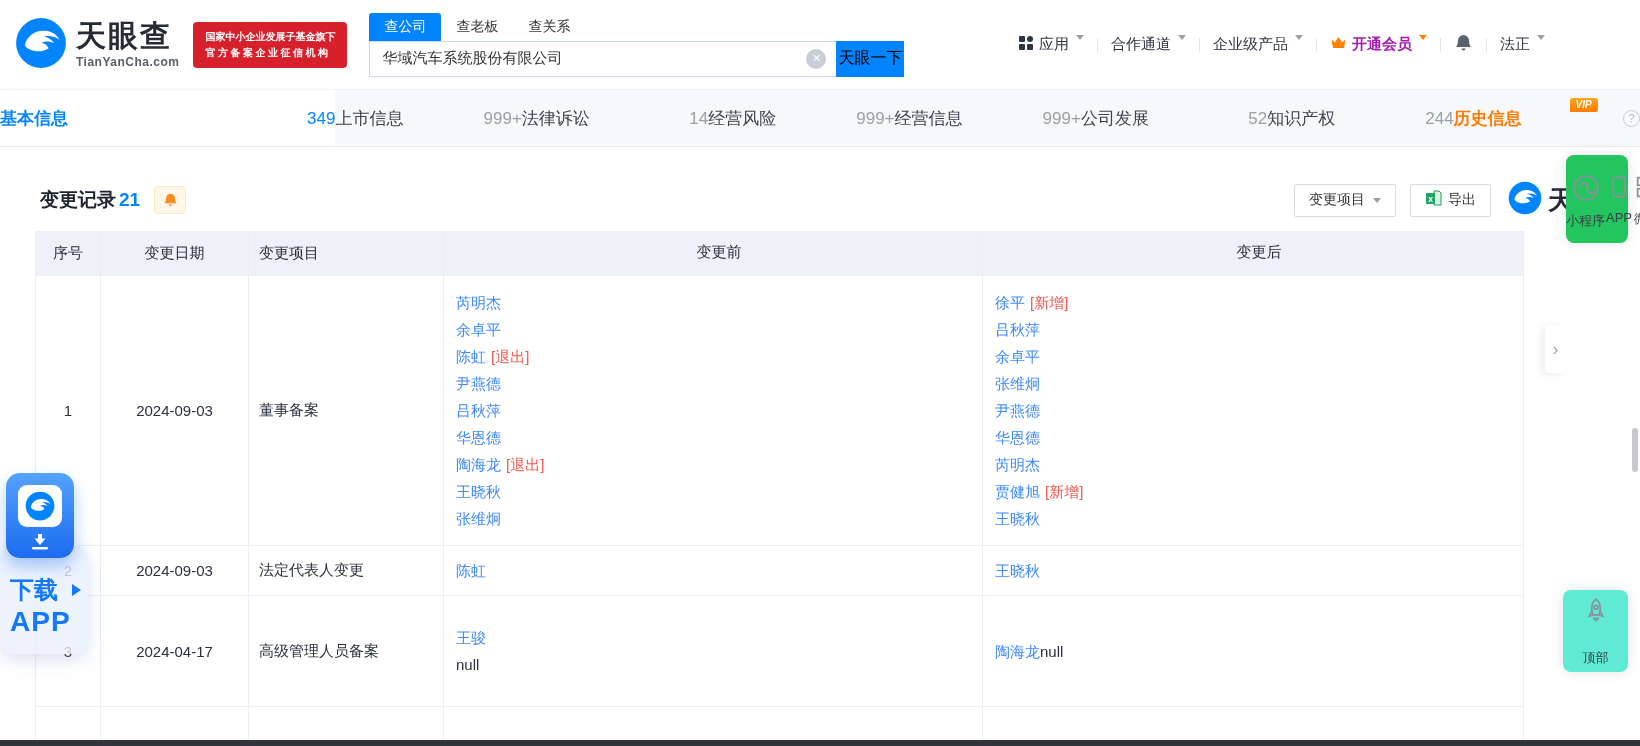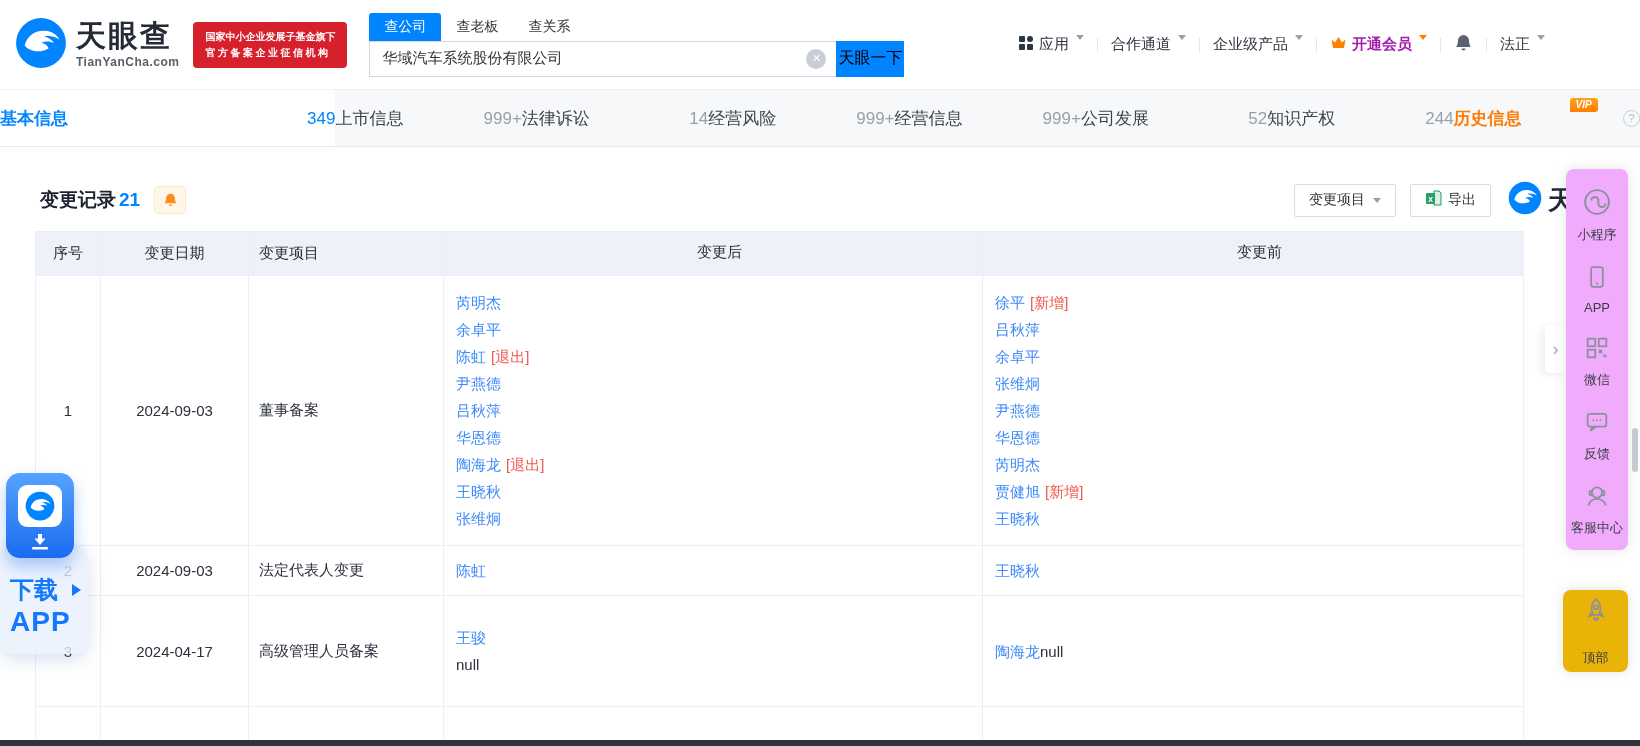--- a/index.html
+++ b/index.html
@@ -68,24 +68,24 @@
   #table-body .trow:nth-child(1) .c-names { padding:13px 0 13px 12px; }
   #table-body .trow:nth-child(2) { min-height:48px; }
   #table-body .trow:nth-child(3) { min-height:111px; }
   #table-body .trow:nth-child(4) { min-height:140px; }
   .nameline { line-height:27px; font-size:15px; }
   .link { color:#3e8af9; }
   .plain { color:#2a303c; }
   .tag { color:#f0574c; margin-left:5px; }
 
   
-  .right-dock { position:absolute; top:169px; right:12px; width:62px; background:#f0abfc; border-radius:8px; box-shadow:0 0 12px rgba(95,101,110,.18); padding:8px 0 4px; display:flex; flex-direction:column; z-index:40; }
+  .right-dock { position:absolute; top:155px; right:12px; width:62px; background:#22c55e; border-radius:8px; box-shadow:0 0 12px rgba(95,101,110,.18); padding:8px 0 4px; display:flex; z-index:40; }
   .dock-item { display:flex; flex-direction:column; align-items:center; padding:10px 0 9px; }
   .dock-label { font-size:13px; color:#3a3f46; margin-top:5px; white-space:nowrap; }
-  .top-box { position:absolute; top:590px; right:12px; width:65px; height:82px; background:#eab308; border-radius:8px; box-shadow:0 0 12px rgba(95,101,110,.18); display:flex; flex-direction:column; align-items:center; justify-content:center; gap:14px; z-index:40; }
+  .top-box { position:absolute; top:590px; right:12px; width:65px; height:82px; background:#5eead4; border-radius:8px; box-shadow:0 0 12px rgba(95,101,110,.18); display:flex; flex-direction:column; align-items:center; justify-content:center; gap:14px; z-index:40; }
   .dock-collapse { position:absolute; top:325px; right:74px; width:21px; height:48px; background:#fff; border-radius:4px 0 0 4px; box-shadow:-4px 2px 8px rgba(0,0,0,.07); display:flex; align-items:center; justify-content:center; color:#a0a6af; font-size:18px; z-index:39; }
   .scroll-thumb { position:absolute; right:2px; top:428px; width:6px; height:44px; background:#c6c9cf; border-radius:3px; z-index:60; }
 
   
   .app-widget { position:absolute; left:0; top:473px; width:88px; z-index:30; }
   .tile { margin-left:6px; width:68px; height:85px; background:linear-gradient(180deg,#54a3ff,#1b6bf0); border-radius:14px; box-shadow:0 8px 16px rgba(27,107,240,.35); display:flex; flex-direction:column; align-items:center; padding-top:12px; position:relative; z-index:2; }
   .tile-inner { width:44px; height:42px; background:#fff; border-radius:9px; display:flex; align-items:center; justify-content:center; }
   .label-panel { margin-top:-14px; width:88px; background:rgba(231,240,252,.8); border-radius:16px; padding:30px 0 16px 10px; box-shadow:0 6px 18px rgba(120,150,200,.28); }
   .dl-row { display:flex; align-items:center; gap:14px; }
   .dl-text { font-size:24px; font-weight:bold; color:#1478ff; }
@@ -246,22 +246,22 @@
       </span>
       <span class="watermark-text" data-interactable="false">天眼</span>
     </span>
   </div>
 
   <div class="table" data-interactable="false">
     <div class="thead" data-interactable="false">
       <div class="td c-no" data-interactable="false">序号</div>
       <div class="td c-date" data-interactable="false">变更日期</div>
       <div class="td c-item" data-interactable="false">变更项目</div>
+      <div class="td c-names c-head-center" style="flex-direction:row;" data-interactable="false">变更前</div>
       <div class="td c-names c-after c-head-center" style="flex-direction:row;" data-interactable="false">变更后</div>
-      <div class="td c-names c-head-center" style="flex-direction:row;" data-interactable="false">变更前</div>
     </div>
     <div id="table-body" data-interactable="false">
         <div class="trow" data-interactable="false">
           <div class="td c-no" data-interactable="false">1</div>
           <div class="td c-date" data-interactable="false">2024-09-03</div>
           <div class="td c-item" data-interactable="false">董事备案</div>
           <div class="td c-names c-before" data-interactable="false">
             <div class="nameline" data-interactable="false"><span class="link" data-interactable="true">芮明杰</span></div>
             <div class="nameline" data-interactable="false"><span class="link" data-interactable="true">余卓平</span></div>
             <div class="nameline" data-interactable="false"><span class="link" data-interactable="true">陈虹</span><span class="tag" data-interactable="false">[退出]</span></div>

